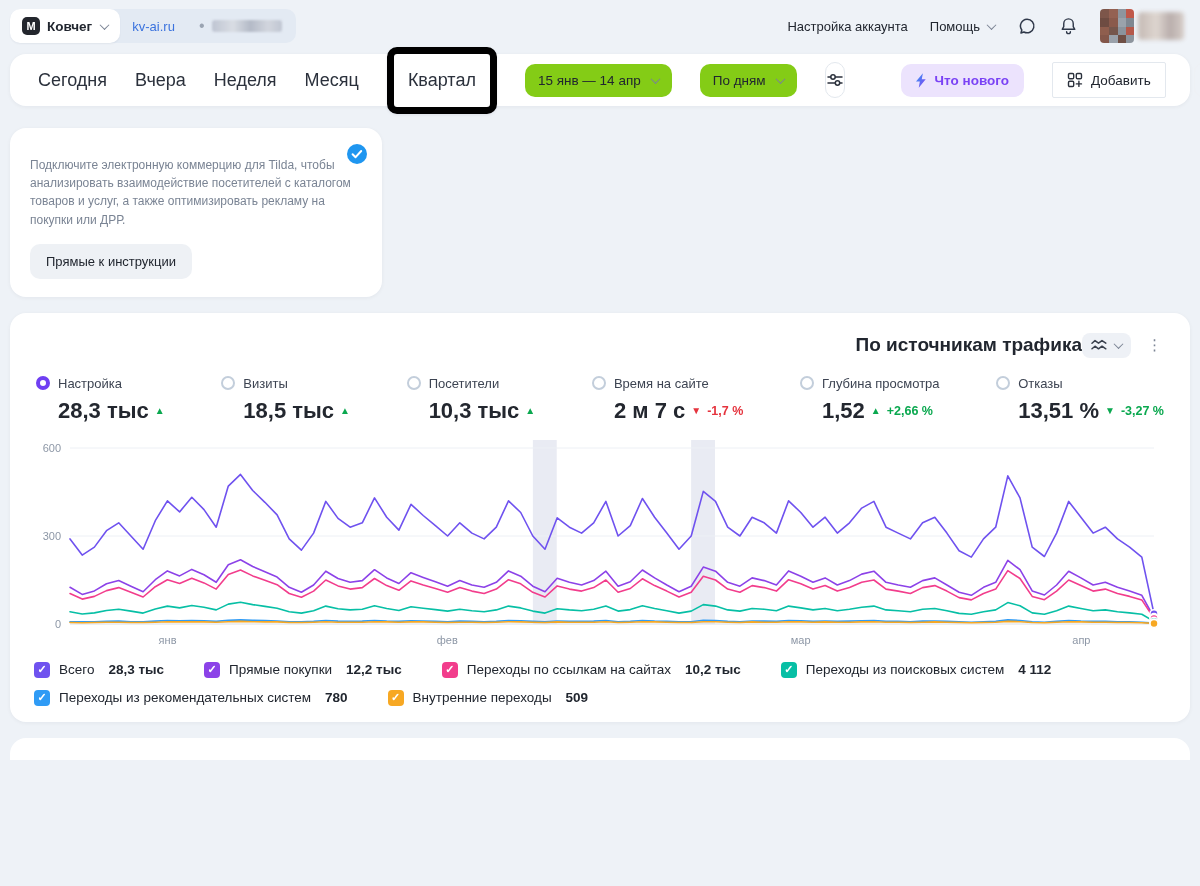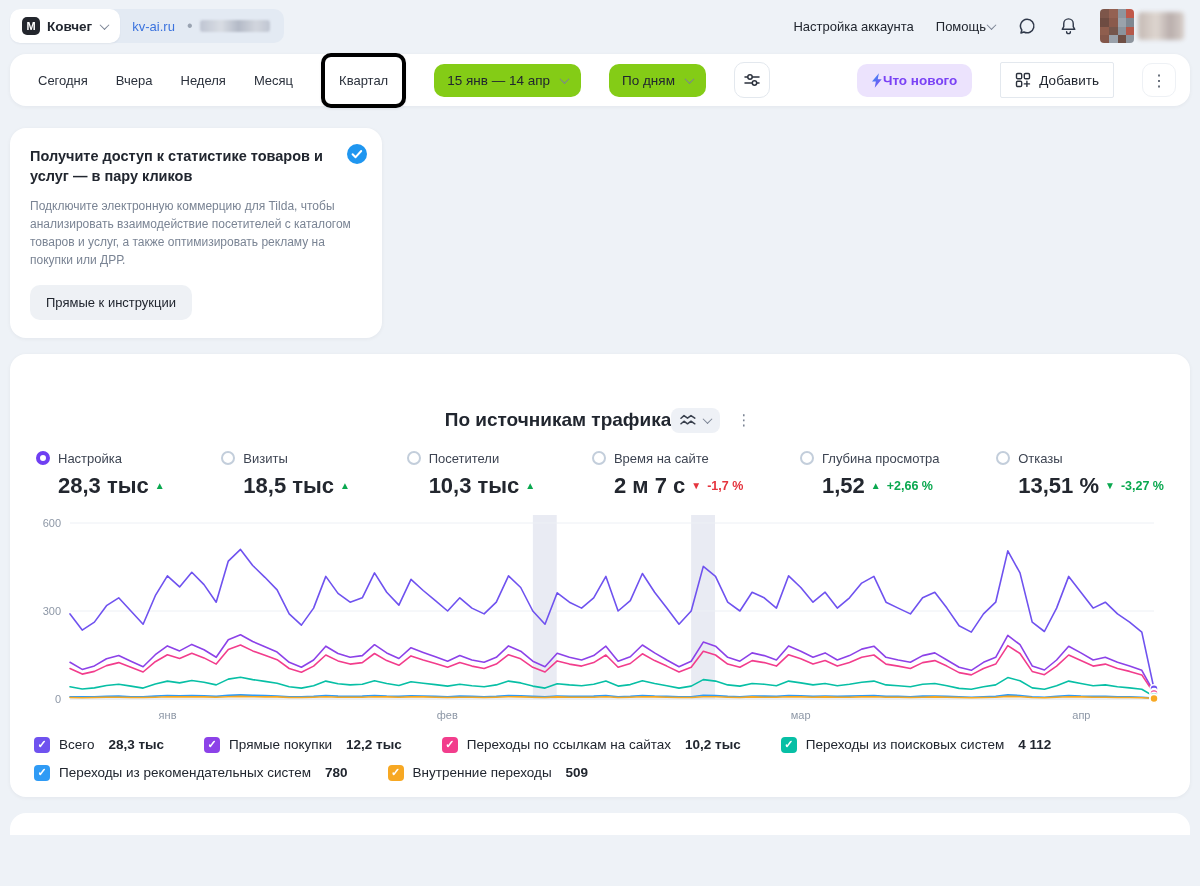--- a/index.html
+++ b/index.html
@@ -12,61 +12,61 @@
   }
   .wrap { padding:0 10px; }
 
   
   .topbar { height:46px; display:flex; align-items:center; justify-content:space-between; padding:6px 16px 0 10px; }
   .tb-left { display:flex; align-items:center; background:#e3eaf3; border-radius:10px; height:34px; padding-right:14px; }
   .counter-pill { display:flex; align-items:center; gap:7px; background:#fff; border-radius:10px; height:34px; padding:0 12px; box-shadow:0 1px 2px rgba(20,30,60,.06); cursor:pointer; }
   .logo-sq { width:18px; height:18px; border-radius:5px; background:#23262d; color:#fff; font-size:11px; font-weight:bold; display:grid; place-items:center; }
   .counter-name { font-size:13.5px; font-weight:700; }
   .chev { width:7px; height:7px; border-right:1.6px solid #7b8494; border-bottom:1.6px solid #7b8494; display:inline-block; transform:rotate(45deg) translate(-1px,-1px); margin-left:2px; }
-  .site-link { font-size:13px; color:#3b73de; margin:0 12px 0 12px; text-decoration:none; }
+  .site-link { font-size:13px; color:#3b73de; margin:0 24px 0 12px; text-decoration:none; }
   .dot-sep { color:#9aa4b2; margin-right:8px; }
   .blur-block { display:inline-block; height:12px; border-radius:3px;
     background:linear-gradient(90deg,#bfc5d2,#d9dde4 30%,#b4bac7 55%,#d2d6de 80%,#c0c6d2);
     filter:blur(1.3px); }
   .tb-right { display:flex; align-items:center; gap:22px; }
   .tb-text { font-size:13px; color:#21262f; cursor:pointer; }
-  .help { display:flex; align-items:center; cursor:pointer; }
+  .help { display:flex; align-items:center; gap:6px; cursor:pointer; }
   .icon-btn { display:grid; place-items:center; cursor:pointer; }
   .avatar-wrap { display:flex; align-items:center; gap:4px; cursor:pointer; }
   .avatar-blur { width:46px; height:28px; border-radius:4px;
     background:linear-gradient(90deg,#c4b9b4,#ded6d0 40%,#b9aeac 70%,#d6cdc8);
     filter:blur(2px); }
 
   
   .card { background:#fff; border-radius:16px; box-shadow:0 1px 4px rgba(16,24,40,.05); }
 
   
   .toolbar { margin-top:8px; height:52px; display:flex; align-items:center; padding:0 14px 0 28px; gap:28px; }
-  .period-tab { font-size:13px; color:#2b313c; cursor:pointer; white-space:nowrap; }
-  .period-tab.active { background:#fff; border:4px solid #000000; border-radius:10px; padding:16px 14px; box-shadow:0 1px 3px rgba(20,30,60,.08); font-weight:400; }
+  .period-tab { font-size:18px; color:#2b313c; cursor:pointer; white-space:nowrap; }
+  .period-tab.active { background:#fff; border:7px solid #000000; border-radius:10px; padding:16px 14px; box-shadow:0 1px 3px rgba(20,30,60,.08); font-weight:400; }
   .pill { background:#84cc16; border-radius:10px; padding:9px 13px; display:flex; align-items:center; gap:9px; font-size:13.5px; cursor:pointer; white-space:nowrap; }
   .sq-btn { width:36px; height:36px; border:1px solid #e3e8ee; border-radius:10px; background:#fff; display:grid; place-items:center; cursor:pointer; }
   .tb-spacer { flex:1; }
-  .whats-new { background:#ece3fd; color:#7a42f5; border-radius:10px; padding:9px 15px; display:flex; font-size:13.5px; font-weight:700; cursor:pointer; white-space:nowrap; }
+  .whats-new { background:#ece3fd; color:#7a42f5; border-radius:10px; padding:9px 15px; display:flex; gap:8px; font-size:13.5px; font-weight:700; cursor:pointer; white-space:nowrap; }
   .add-btn { background:#fff; border:1px solid #e3e8ee; border-radius:2px; padding:9px 14px; display:flex; align-items:center; gap:8px; font-size:13.5px; cursor:pointer; white-space:nowrap; }
   .kebab { width:34px; height:34px; display:grid; place-items:center; font-size:16px; color:#4d5664; cursor:pointer; border-radius:10px; border:1px solid #eef1f5; }
 
   
   .promo { margin-top:22px; width:372px; padding:18px 20px 18px; position:relative; }
   .promo-title { font-size:14.5px; font-weight:700; line-height:1.4; padding-right:36px; }
   .check-badge { position:absolute; top:15px; right:14px; }
   .promo-body { margin-top:10px; font-size:12px; color:#7a8494; line-height:1.52; }
   .promo-btn { margin-top:15px; background:#eef1f5; border:none; border-radius:10px; padding:10px 16px; font-size:13px; font-family:inherit; color:#21262f; cursor:pointer; }
 
   
   .section-title { margin:40px 4px 0; font-size:25px; font-weight:700; letter-spacing:-.2px; }
 
   
   .widget { margin-top:16px; padding:20px 24px 16px; }
-  .widget-head { display:flex; align-items:center; justify-content:center;margin-top:34px; }
+  .widget-head { display:flex; align-items:center; justify-content:flex-end; }
   .widget-title { font-size:19px; font-weight:700; }
   .widget-controls { display:flex; align-items:center; gap:12px; }
   .wave-pill { background:#eef1f6; border-radius:8px; padding:6px 9px; display:flex; align-items:center; gap:6px; cursor:pointer; }
   .w-kebab { font-size:15px; color:#7b8494; cursor:pointer; padding:2px 4px; }
 
   .metric-tabs { display:flex; justify-content:space-between; margin-top:18px; padding:0 2px; }
   .metric { cursor:pointer; }
   .m-top { display:flex; align-items:center; gap:8px; font-size:13px; color:#3d4452; }
   .radio { width:14px; height:14px; border-radius:50%; border:2px solid #c3cedb; background:#fff; }
   .radio.on { border:4.5px solid #6f3ff2; }
@@ -187,21 +187,20 @@
           <rect x="9.3" y="1.5" width="5.2" height="5.2" rx="1.2"></rect>
           <rect x="1.5" y="9.3" width="5.2" height="5.2" rx="1.2"></rect>
           <path d="M11.9 9.2v5.2M9.3 11.9h5.2" stroke-linecap="round"></path>
         </svg>
       <span>Добавить</span>
     </span>
     <span class="kebab">⋮</span>
   </div>
 
   <div class="card promo">
-    <div class="promo-title">Получите доступ к статистике товаров и услуг — в пару кликов</div>
     <span class="check-badge">
       <svg width="22" height="22" viewBox="0 0 22 22">
           <circle cx="11" cy="11" r="10" fill="#1f96f0"></circle>
           <path d="M6.6 11.2l3 3 5.6-6.2" stroke="#fff" stroke-width="2" fill="none" stroke-linecap="round" stroke-linejoin="round"></path>
         </svg>
     </span>
     <div class="promo-body">Подключите электронную коммерцию для Tilda, чтобы анализировать взаимодействие посетителей с каталогом товаров и услуг, а также оптимизировать рекламу на покупки или ДРР.</div>
     <button class="promo-btn">Прямые к инструкции</button>
   </div>
 

